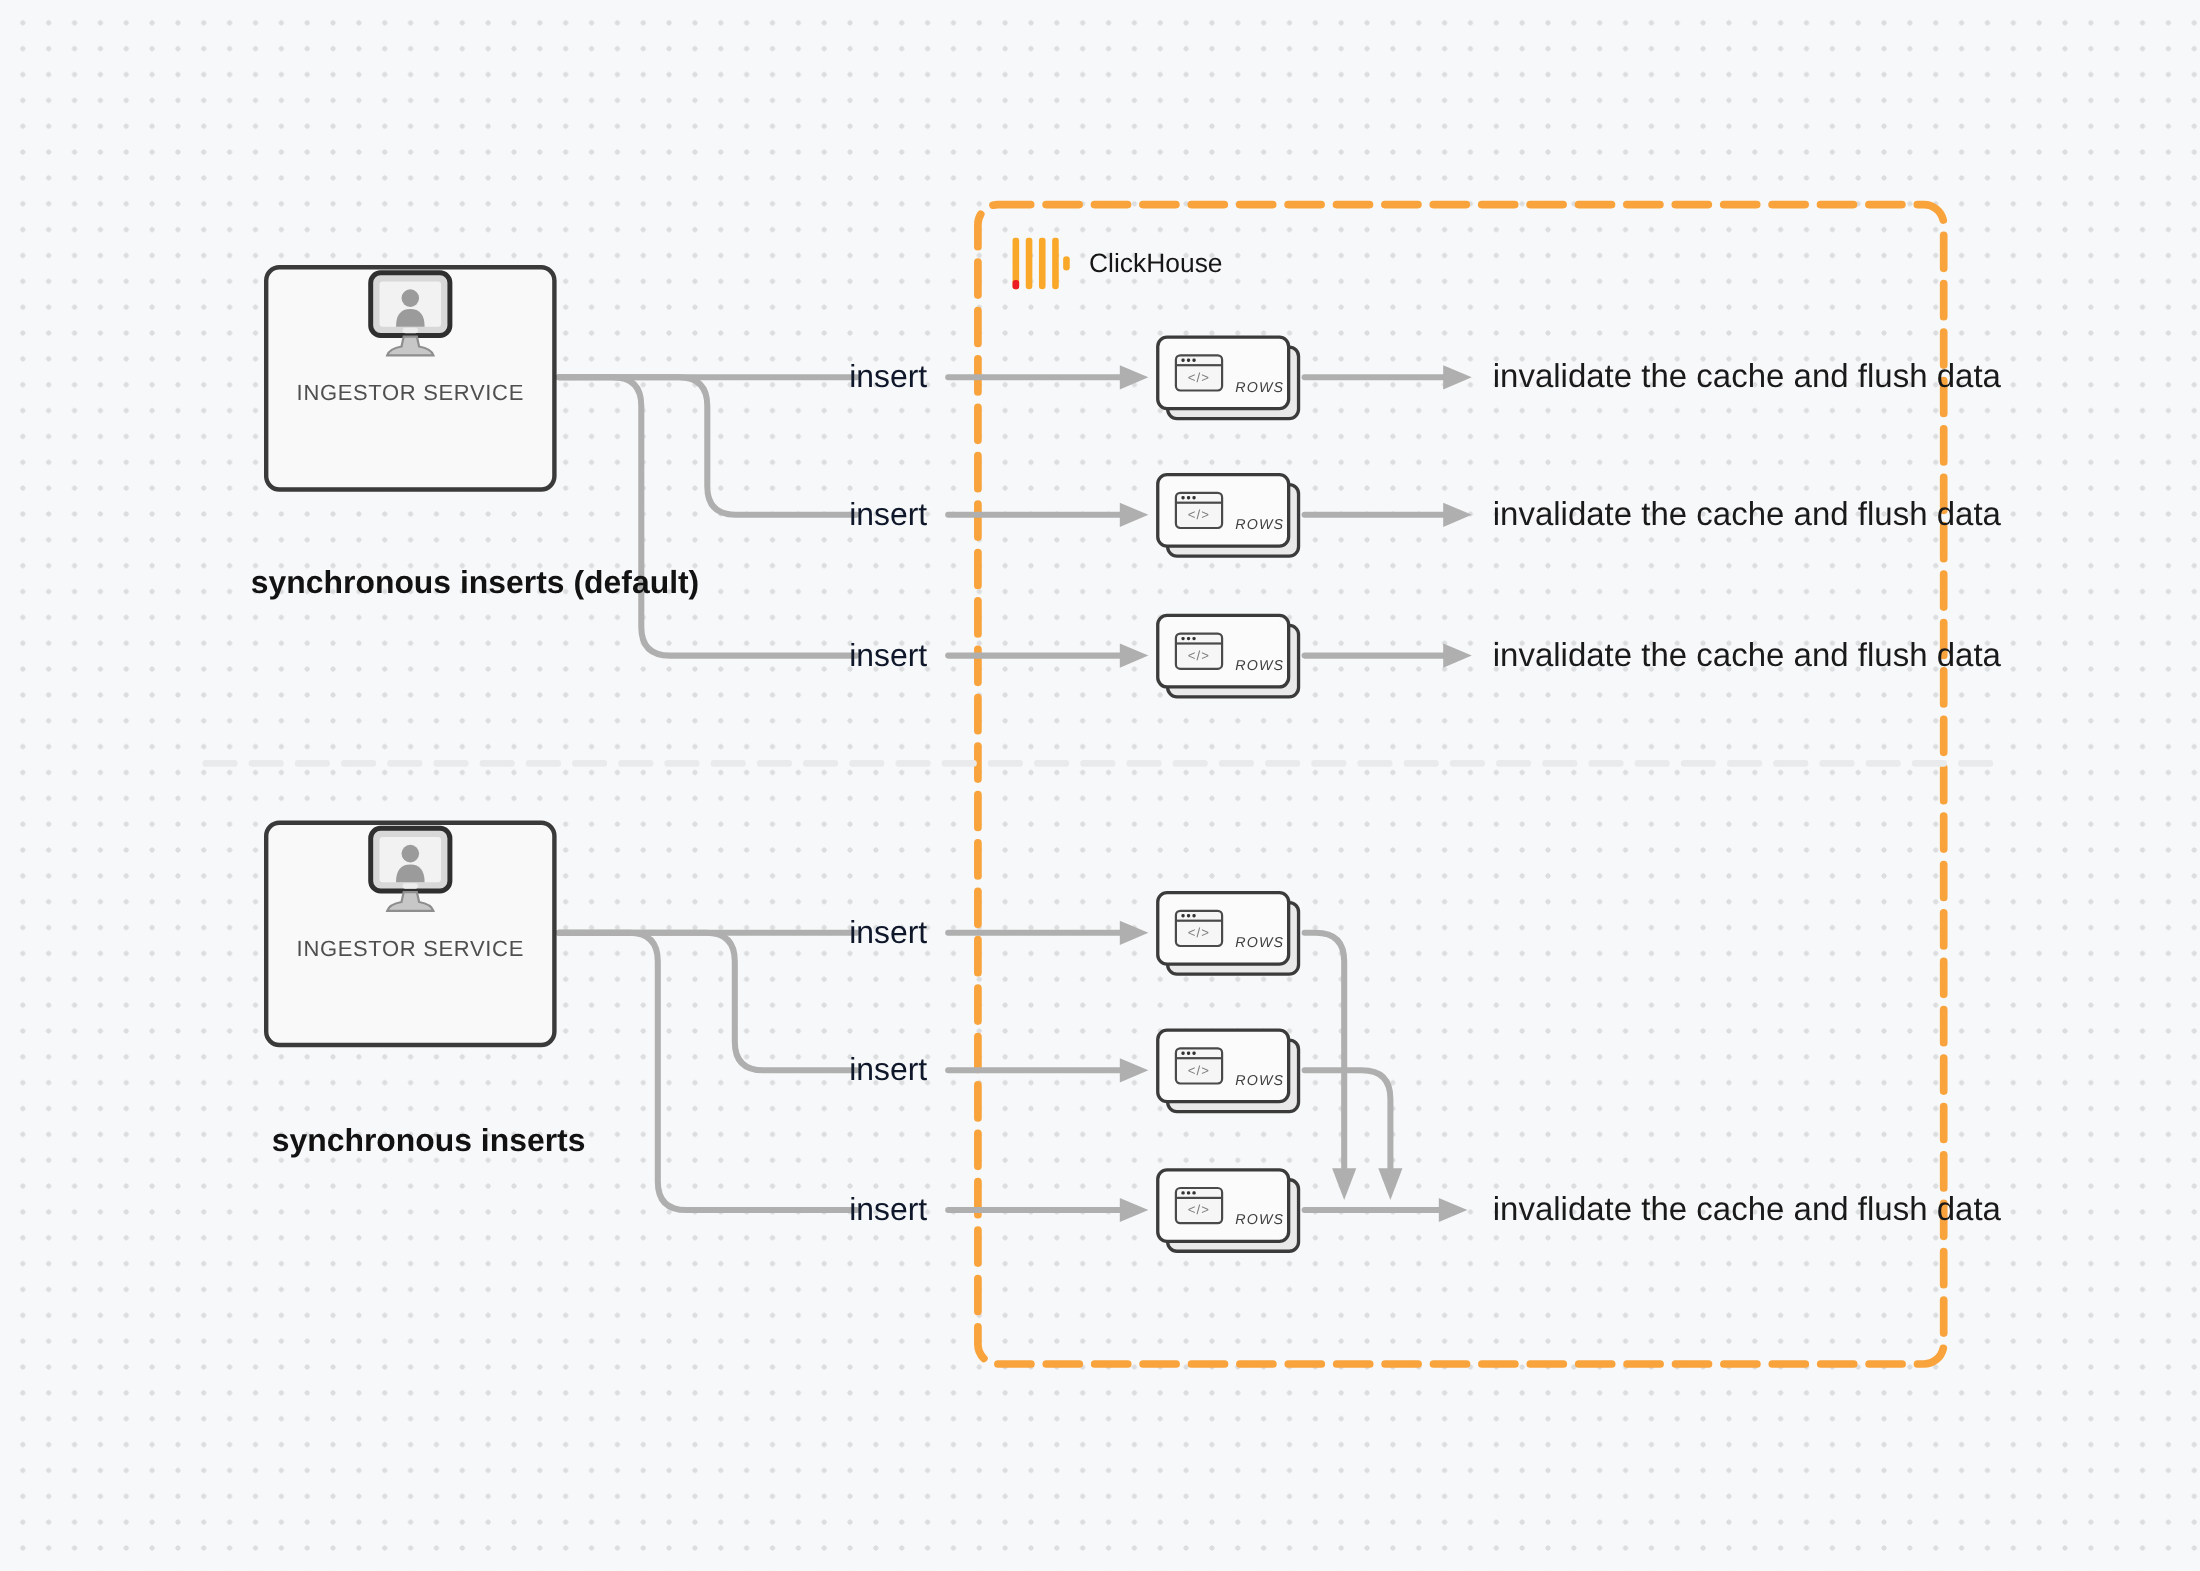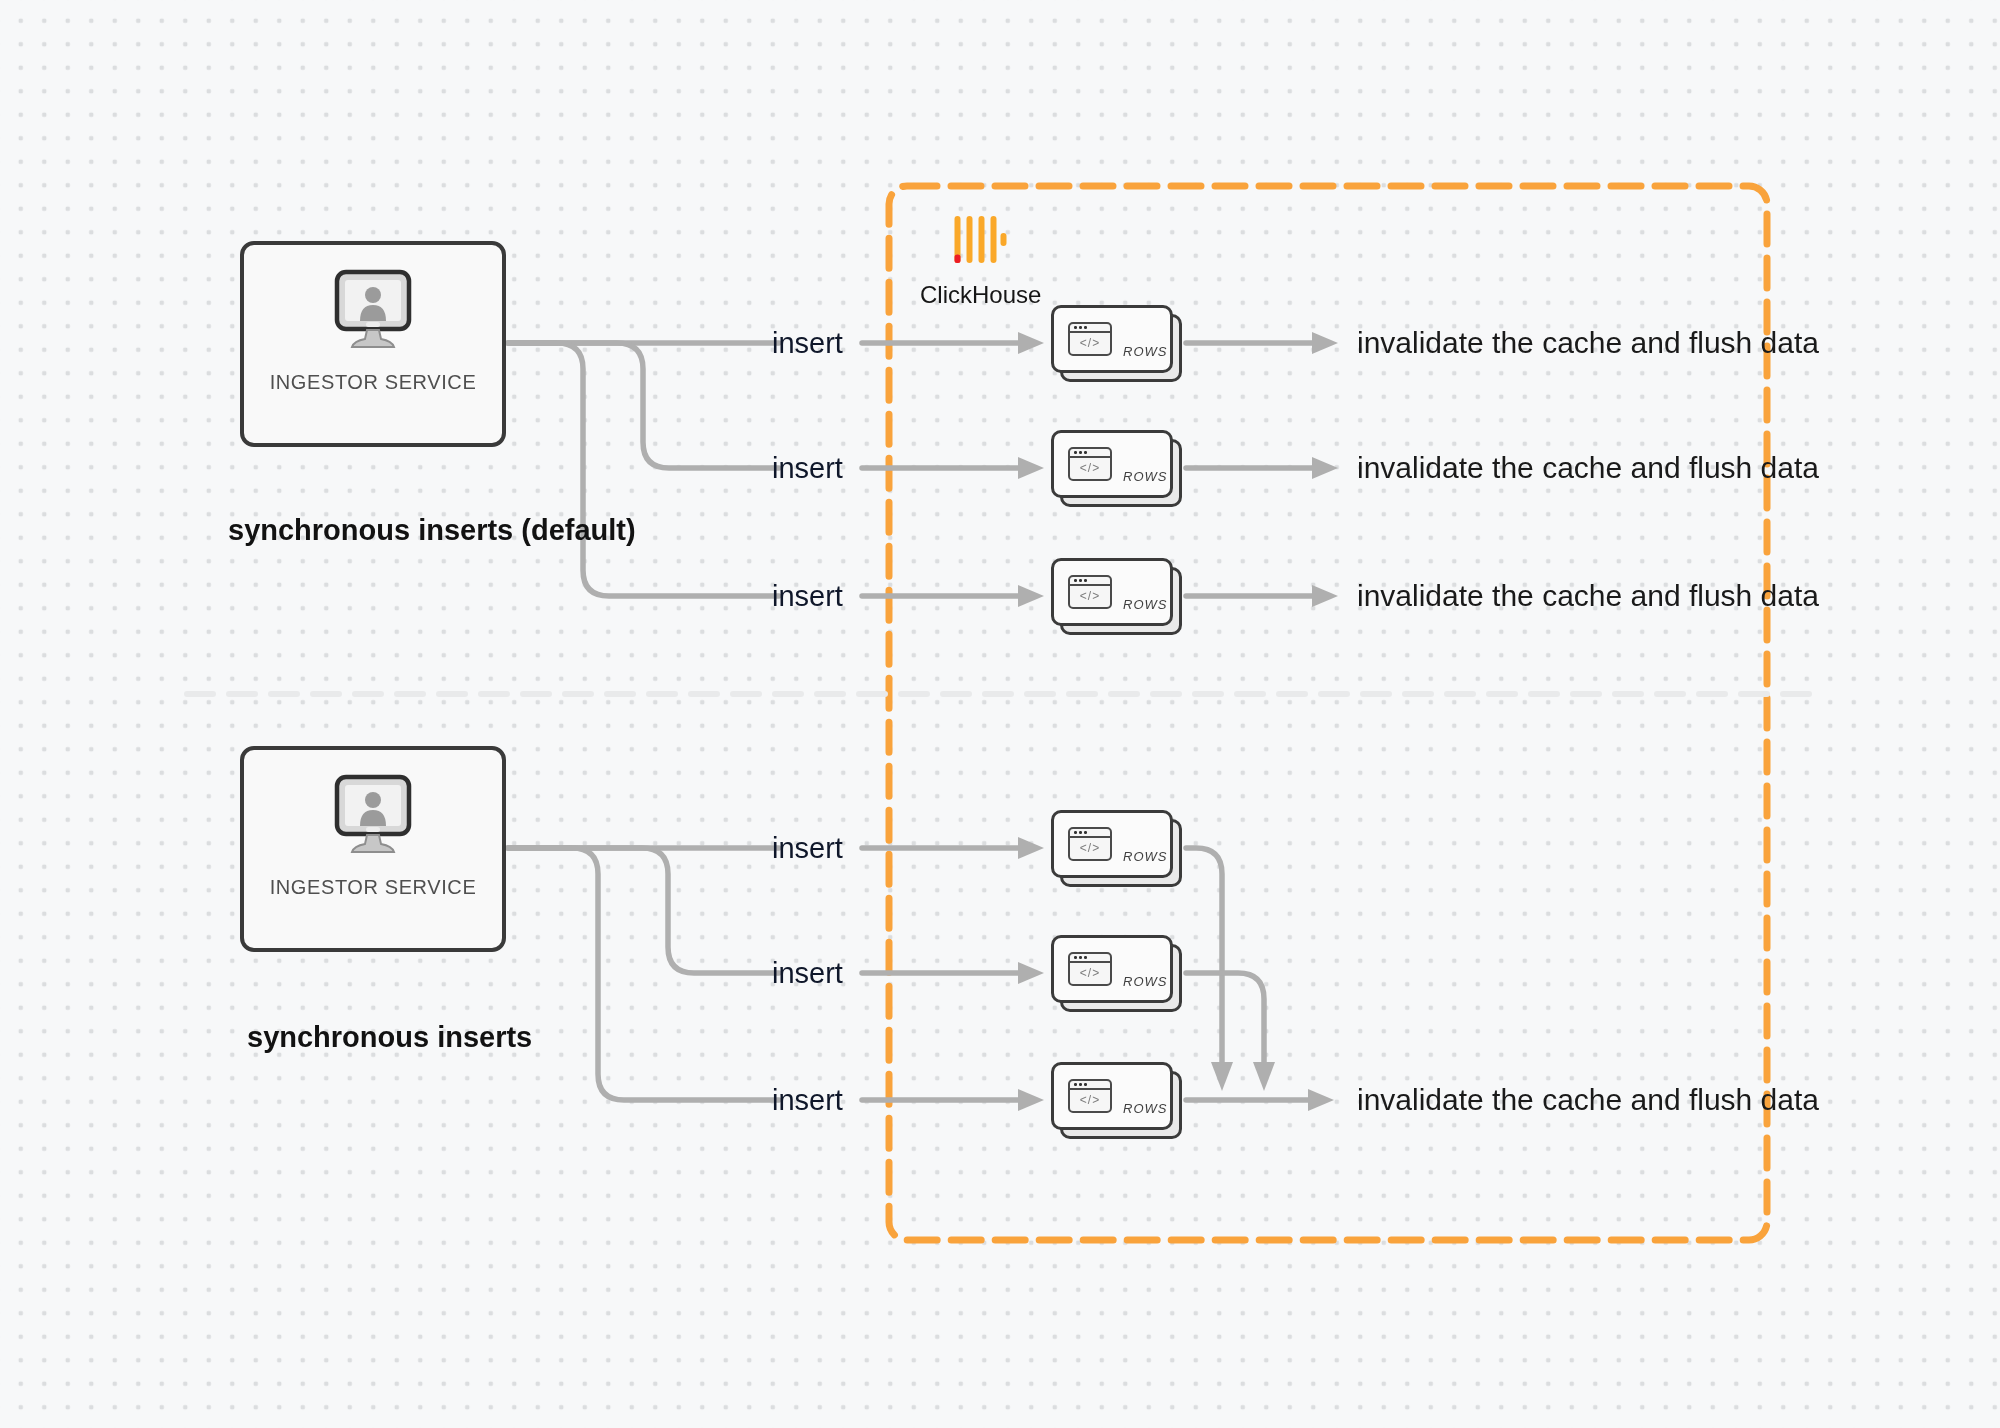--- a/index.html
+++ b/index.html
@@ -13,31 +13,31 @@
     position:relative;
     overflow:hidden;
   }
   #connector-layer { position:absolute; left:0; top:0; z-index:1; }
 
   
   .ingestor {
     position:absolute; width:266px; height:206px;
     background:#F9F9F9; border:4px solid #3A3A3A; border-radius:14px;
     display:flex; flex-direction:column; align-items:center;
-    padding-top:24px; gap:14px; z-index:2;
+    gap:14px; z-index:2;
   }
   .ingestor-label {
     font-size:20px; color:#4F4F4F; letter-spacing:0.6px;
   }
 
   
   .caption { position:absolute; font-size:29px; font-weight:bold; color:#121212; z-index:2; }
 
   
-  .ch-logo-row { position:absolute; display:flex; align-items:center; gap:17px; z-index:2;flex-direction:column; }
+  .ch-logo-row { position:absolute; display:flex; align-items:center; gap:17px; z-index:2; }
   .ch-label { font-size:24px; font-weight:500; color:#161616; }
 
   
   .card { position:absolute; width:131px; height:77px; z-index:2; }
   .card-back {
     position:absolute; left:9px; top:9px; width:122px; height:68px;
     background:#E9E9E9; border:3px solid #3B3B3B; border-radius:10px;
   }
   .card-front {
     position:absolute; left:0; top:0; width:122px; height:68px;

